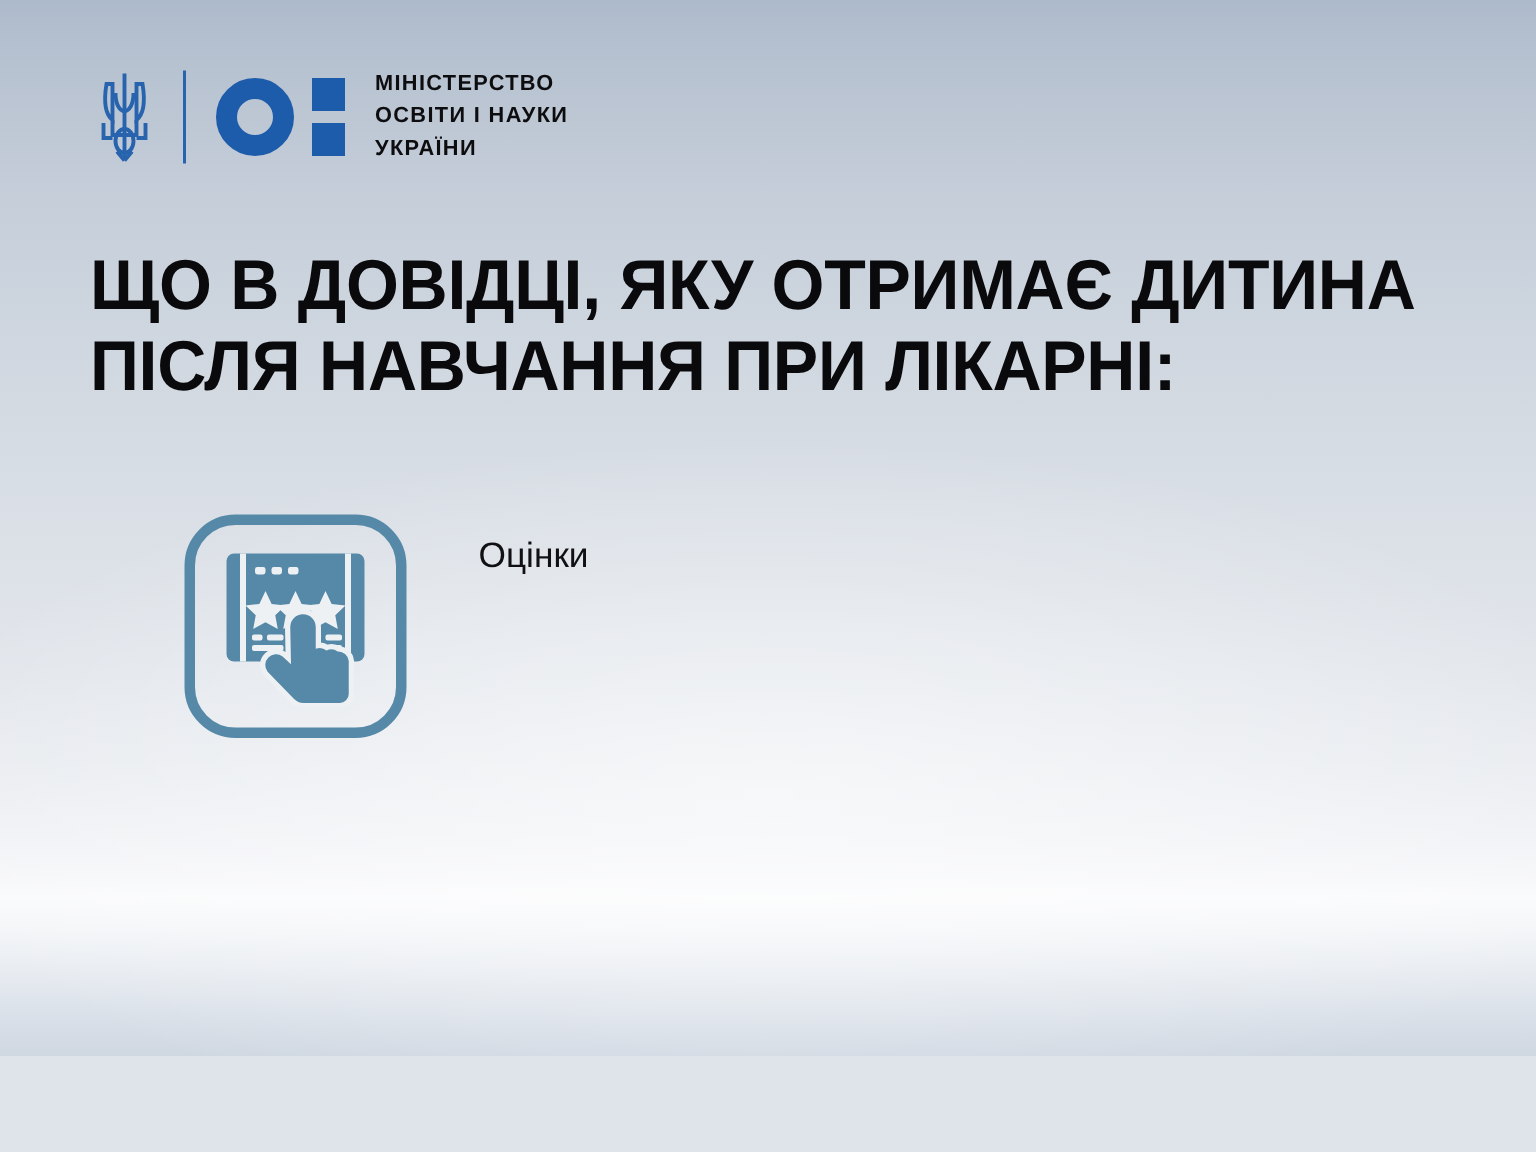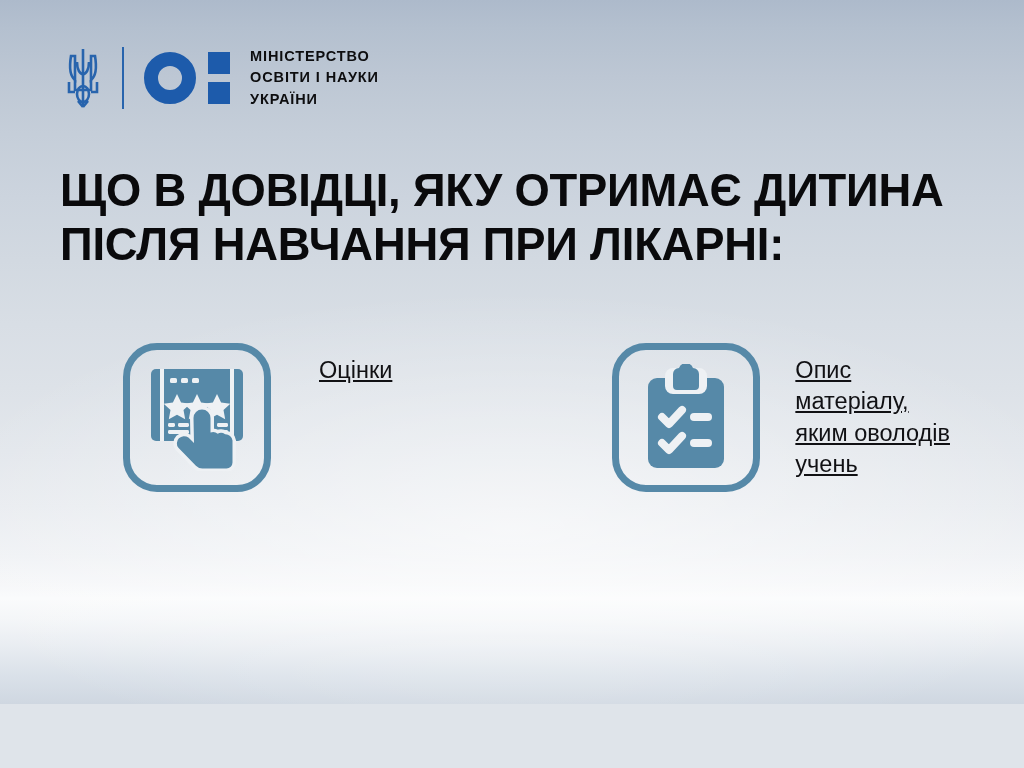--- a/index.html
+++ b/index.html
@@ -155,21 +155,21 @@
   .feature-label {
     color: #111114;
     font-size: 23.5px;
     font-weight: normal;
     line-height: 1.33;
     margin-left: 48px;
     padding-top: 12px;
     white-space: nowrap;
   }
   .feature.second .feature-label { margin-left: 35px; }
-  .feature-label div { white-space: nowrap; text-decoration: underline; }
+  .feature-label div { white-space: nowrap; }
 </style>
 </head>
 <body>
 
 <div id="slide">
 
   <div id="sheen"></div>
 
   <div id="logo">
 
@@ -271,49 +271,15 @@
                    a7.2 7.2 0 0 1 10 -10.2
                    l5.6 5.3
                    Z" fill="#5689a8"></path>
         </svg>
       </div>
       <div class="feature-label">
         <div>Оцінки</div>
       </div>
     </div>
 
-    <div class="feature second">
-      <div class="icon-box">
-        <svg width="98" height="108" viewBox="0 0 98 108">
-
-          <rect x="11" y="14" width="76" height="90" rx="9" fill="#5689a8"></rect>
-
-          <rect x="28" y="4" width="42" height="26" rx="8" fill="#eef1f4"></rect>
-
-          <path d="M36 10
-                   a6 6 0 0 1 6 -6
-                   a7.5 7.5 0 0 1 14 0
-                   a6 6 0 0 1 6 6
-                   l0 12
-                   a4 4 0 0 1 -4 4
-                   l-18 0
-                   a4 4 0 0 1 -4 -4
-                   Z" fill="#5689a8"></path>
-
-          <path d="M25 53 l7 7 13 -14" fill="none" stroke="#eef1f4" stroke-width="8" stroke-linecap="round" stroke-linejoin="round"></path>
-
-          <rect x="53" y="49" width="22" height="8" rx="4" fill="#eef1f4"></rect>
-
-          <path d="M25 79 l7 7 13 -14" fill="none" stroke="#eef1f4" stroke-width="8" stroke-linecap="round" stroke-linejoin="round"></path>
-
-          <rect x="53" y="75" width="22" height="8" rx="4" fill="#eef1f4"></rect>
-        </svg>
-      </div>
-      <div class="feature-label">
-        <div>Опис</div>
-        <div>матеріалу,</div>
-        <div>яким оволодів</div>
-        <div>учень</div>
-      </div>
-    </div>
 
   </div>
 </div>
 
 </body></html>

